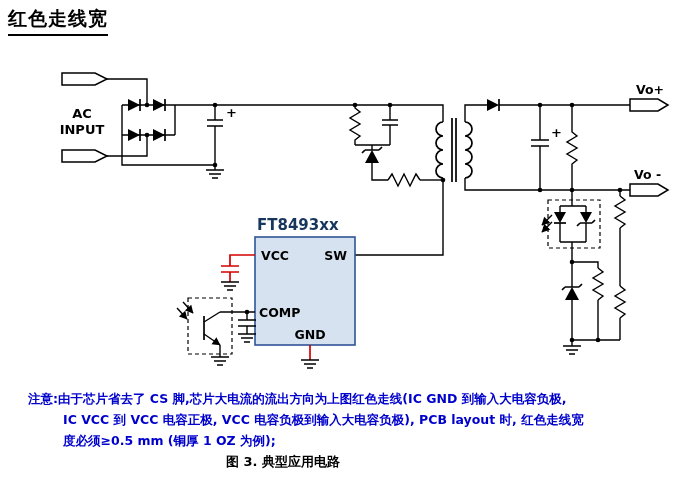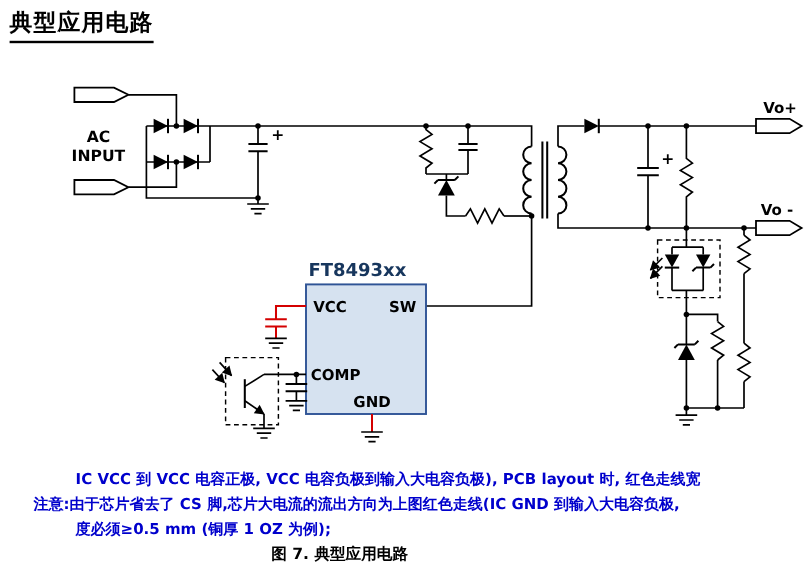--- a/index.html
+++ b/index.html
@@ -24,21 +24,21 @@
         font-weight:bold;line-height:21px;white-space:nowrap;}
   .note-line.indent{padding-left:35px;}
   .caption{position:absolute;left:283px;top:453px;transform:translateX(-50%);
            font-size:13px;font-weight:bold;color:#000;white-space:nowrap;}
 </style>
 </head>
 <body>
 
 <div class="page">
 
-  <div class="title">典型应用电路</div>
+  <div class="title">红色走线宽</div>
 
   <svg class="schematic" width="673" height="484" viewBox="0 0 673 484">
     <defs>
       <marker id="arrow" viewBox="0 0 8 8" refX="6.5" refY="4" markerWidth="7" markerHeight="7" orient="auto">
         <path d="M0.5,0.5 L7,4 L0.5,7.5 Z" fill="#000"></path>
       </marker>
     </defs>
 
     <g>
       <polygon class="term" points="62,73 95,73 107,79 95,85 62,85"></polygon>
@@ -183,20 +183,20 @@
       <circle class="dot" cx="572" cy="190" r="2.3"></circle>
         <circle class="dot" cx="620" cy="190" r="2.3"></circle>
       <circle class="dot" cx="572" cy="262" r="2.3"></circle>
         <circle class="dot" cx="572" cy="340" r="2.3"></circle>
       <circle class="dot" cx="598" cy="340" r="2.3"></circle>
         <circle class="dot" cx="247" cy="312" r="2.3"></circle>
     </g>
   </svg>
 
   <div class="note">
+    <div class="note-line">注意:由于芯片省去了 CS 脚,芯片大电流的流出方向为上图红色走线(IC GND 到输入大电容负极,</div>
     <div class="note-line indent">IC VCC 到 VCC 电容正极, VCC 电容负极到输入大电容负极), PCB layout 时, 红色走线宽</div>
-    <div class="note-line">注意:由于芯片省去了 CS 脚,芯片大电流的流出方向为上图红色走线(IC GND 到输入大电容负极,</div>
     <div class="note-line indent">度必须≥0.5 mm (铜厚 1 OZ 为例);</div>
   </div>
 
-  <div class="caption">图 7. 典型应用电路</div>
+  <div class="caption">图 3. 典型应用电路</div>
 
 </div>
 
 </body></html>

